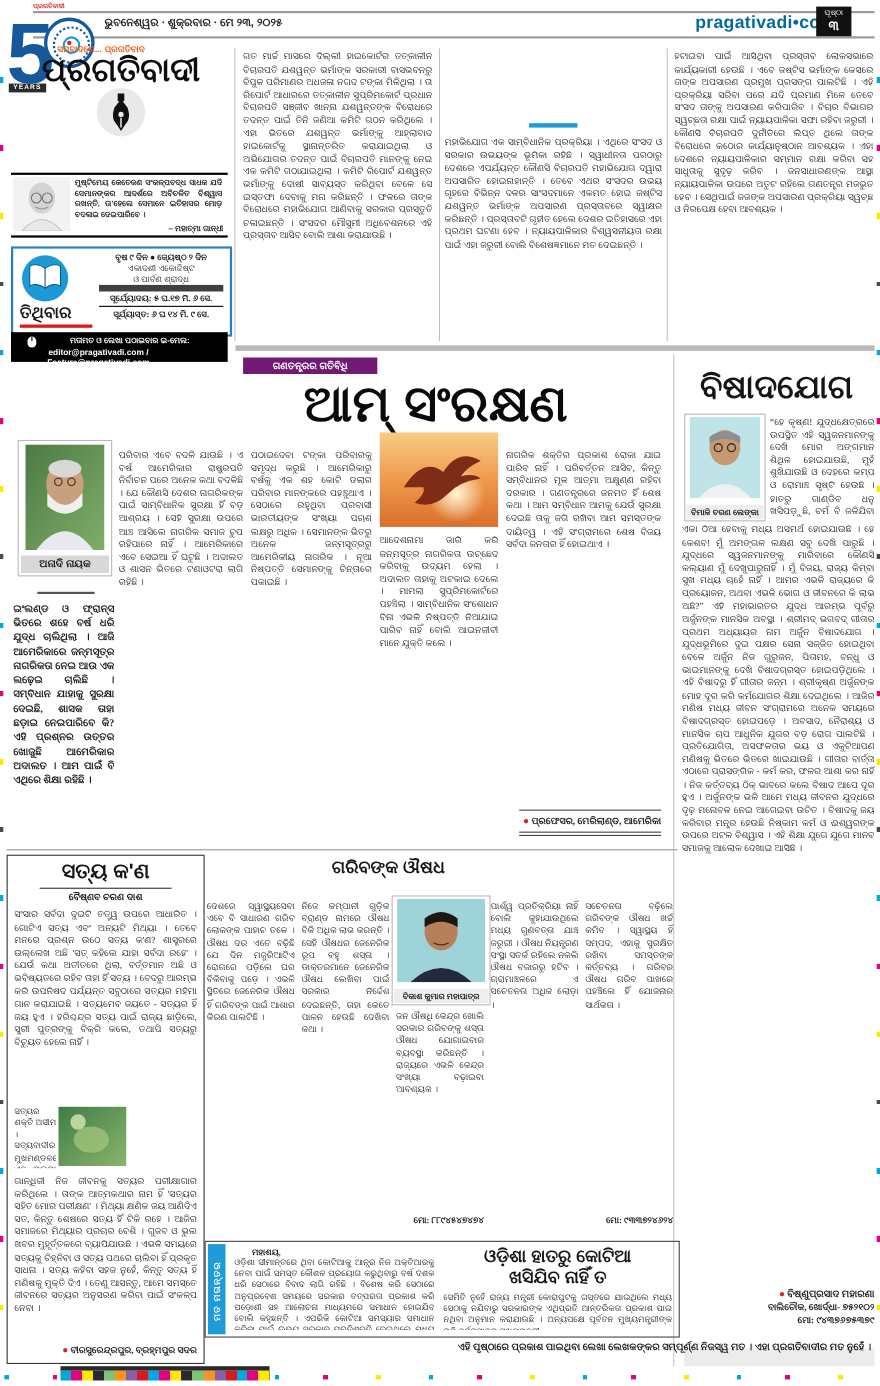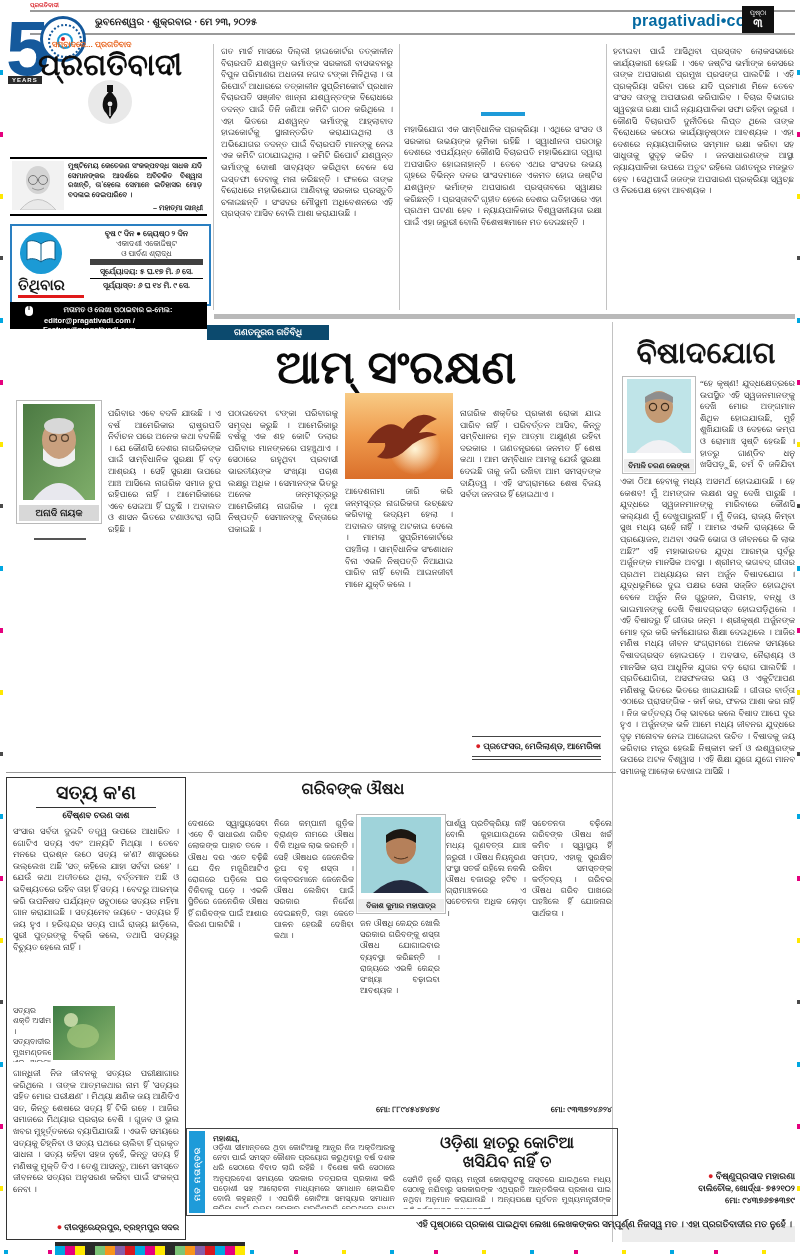--- a/index.html
+++ b/index.html
@@ -119,21 +119,21 @@
   <div class="abs vrule" style="left:606px;top:44px;height:266px;"></div>
 
   <div class="abs bt" style="left:221px;top:46px;width:172px;height:264px;">ଗତ ମାର୍ଚ୍ଚ ମାସରେ ଦିଲ୍ଲୀ ହାଇକୋର୍ଟର ତତ୍କାଳୀନ ବିଚାରପତି ଯଶୱନ୍ତ ଭର୍ମାଙ୍କ ସରକାରୀ ବାସଭବନରୁ ବିପୁଳ ପରିମାଣର ଅଧଜଳା ନଗଦ ଟଙ୍କା ମିଳିଥିଲା । ତା ରିପୋର୍ଟ ଆଧାରରେ ତତ୍କାଳୀନ ସୁପ୍ରିମକୋର୍ଟ ପ୍ରଧାନ ବିଚାରପତି ସଞ୍ଜୀବ ଖାନ୍ନା ଯଶୱନ୍ତଙ୍କ ବିରୋଧରେ ତଦନ୍ତ ପାଇଁ ତିନି ଜଣିଆ କମିଟି ଗଠନ କରିଥିଲେ । ଏହା ଭିତରେ ଯଶୱନ୍ତ ଭର୍ମାଙ୍କୁ ଆହ୍ଲାବାଦ ହାଇକୋର୍ଟକୁ ସ୍ଥାନାନ୍ତରିତ କରାଯାଇଥିଲା ଓ ଅଭିଯୋଗର ତଦନ୍ତ ପାଇଁ ବିଚାରପତି ମାନଙ୍କୁ ନେଇ ଏକ କମିଟି ଗଠାଯାଇଥିଲା । କମିଟି ରିପୋର୍ଟ ଯଶୱନ୍ତ ଭର୍ମାଙ୍କୁ ଦୋଷୀ ସାବ୍ୟସ୍ତ କରିଥିବା ବେଳେ ସେ ଇସ୍ତଫା ଦେବାକୁ ମନା କରିଛନ୍ତି । ଫଳରେ ତାଙ୍କ ବିରୋଧରେ ମହାଭିଯୋଗ ଆଣିବାକୁ ସରକାର ପ୍ରସ୍ତୁତି ଚଳାଇଛନ୍ତି । ସଂସଦର ମୌସୁମୀ ଅଧିବେଶନରେ ଏହି ପ୍ରସ୍ତାବ ଆସିବ ବୋଲି ଆଶା କରାଯାଉଛି ।</div>
 
   <div class="abs" style="left:481px;top:112px;width:44px;height:4px;background:#1e9bd9;"></div>
   <div class="abs bt" style="left:404px;top:124px;width:198px;height:186px;">ମହାଭିଯୋଗ ଏକ ସାମ୍ବିଧାନିକ ପ୍ରକ୍ରିୟା । ଏଥିରେ ସଂସଦ ଓ ସରକାର ଉଭୟଙ୍କ ଭୂମିକା ରହିଛି । ସ୍ୱାଧୀନତା ପରଠାରୁ ଦେଶରେ ଏପର୍ଯ୍ୟନ୍ତ କୌଣସି ବିଚାରପତି ମହାଭିଯୋଗ ଦ୍ୱାରା ଅପସାରିତ ହୋଇନାହାନ୍ତି । ତେବେ ଏଥର ସଂସଦର ଉଭୟ ଗୃହରେ ବିଭିନ୍ନ ଦଳର ସାଂସଦମାନେ ଏକମତ ହୋଇ ଜଷ୍ଟିସ ଯଶୱନ୍ତ ଭର୍ମାଙ୍କ ଅପସାରଣ ପ୍ରସ୍ତାବରେ ସ୍ୱାକ୍ଷର କରିଛନ୍ତି । ପ୍ରସ୍ତାବଟି ଗୃହୀତ ହେଲେ ଦେଶର ଇତିହାସରେ ଏହା ପ୍ରଥମ ଘଟଣା ହେବ । ନ୍ୟାୟପାଳିକାର ବିଶ୍ୱସନୀୟତା ରକ୍ଷା ପାଇଁ ଏହା ଜରୁରୀ ବୋଲି ବିଶେଷଜ୍ଞମାନେ ମତ ଦେଇଛନ୍ତି ।</div>
   <div class="abs bt" style="left:613px;top:46px;width:181px;height:264px;">ହଟାଇବା ପାଇଁ ଆସିଥିବା ପ୍ରସ୍ତାବ ଲୋକସଭାରେ କାର୍ଯ୍ୟକାରୀ ହେଉଛି । ଏବେ ଜଷ୍ଟିସ ଭର୍ମାଙ୍କ କେସରେ ତାଙ୍କ ଅପସାରଣ ପ୍ରମୁଖ ପ୍ରସଙ୍ଗ ପାଲଟିଛି । ଏହି ପ୍ରକ୍ରିୟା ସରିବା ପରେ ଯଦି ପ୍ରମାଣ ମିଳେ ତେବେ ସଂସଦ ତାଙ୍କୁ ଅପସାରଣ କରିପାରିବ । ବିଚାର ବିଭାଗର ସ୍ୱଚ୍ଛତା ରକ୍ଷା ପାଇଁ ନ୍ୟାୟପାଳିକା ସଫା ରହିବା ଜରୁରୀ । କୌଣସି ବିଚାରପତି ଦୁର୍ନୀତିରେ ଲିପ୍ତ ଥିଲେ ତାଙ୍କ ବିରୋଧରେ କଠୋର କାର୍ଯ୍ୟାନୁଷ୍ଠାନ ଆବଶ୍ୟକ । ଏହା ଦେଶରେ ନ୍ୟାୟପାଳିକାର ସମ୍ମାନ ରକ୍ଷା କରିବା ସହ ସାଧୁତାକୁ ସୁଦୃଢ଼ କରିବ । ଜନସାଧାରଣଙ୍କ ଆସ୍ଥା ନ୍ୟାୟପାଳିକା ଉପରେ ଅତୁଟ ରହିଲେ ଗଣତନ୍ତ୍ର ମଜଭୁତ ହେବ । ସେଥିପାଇଁ ଜଜଙ୍କ ଅପସାରଣ ପ୍ରକ୍ରିୟା ସ୍ୱଚ୍ଛ ଓ ନିରପେକ୍ଷ ହେବା ଆବଶ୍ୟକ ।</div>
 
   <div class="abs" style="left:214px;top:314px;width:581px;height:5px;background:#b9b9b9;"></div>
 
-  <div class="abs sans center white" style="left:207px;top:325px;width:122px;height:15px;background:#0c4a6e;font-size:9px;font-weight:bold;line-height:15px;">ଗଣତନ୍ତ୍ରର ଗତିବିଧି</div>
+  <div class="abs sans center white" style="left:221px;top:325px;width:122px;height:15px;background:#701a75;font-size:9px;font-weight:bold;line-height:15px;">ଗଣତନ୍ତ୍ରର ଗତିବିଧି</div>
   <div class="abs sans center" style="left:186px;top:340px;width:420px;font-size:46px;font-weight:900;color:#0a0a0a;">ଆମ୍ ସଂରକ୍ଷଣ</div>
 
   <div class="abs frame" style="left:16px;top:400px;width:84px;height:122px;">
     <span class="photo" style="margin:3px auto 0;width:72px;">
       <svg width="72" height="96" viewBox="0 0 72 96">
         <defs>
             <linearGradient id="g1" x1="0" y1="0" x2="1" y2="1">
           <stop offset="0" stop-color="#4c7a43"></stop>
               <stop offset="1" stop-color="#7fae6a"></stop>
             </linearGradient>
@@ -144,20 +144,21 @@
         <path d="M10 96 Q36 62 62 96 Z" fill="#e8e8ee"></path>
         <ellipse cx="36" cy="22" rx="15" ry="8" fill="#d8d8d8"></ellipse>
         <circle cx="30" cy="34" r="3.4" fill="none" stroke="#54402e" stroke-width="1.2"></circle>
         <circle cx="42" cy="34" r="3.4" fill="none" stroke="#54402e" stroke-width="1.2"></circle>
       </svg>
     </span>
     <div class="sans capbar" style="position:absolute;left:2px;right:2px;bottom:2px;height:16px;font-size:9.5px;line-height:16px;">ଅନାଦି ନାୟକ</div>
   </div>
 
   <div class="abs" style="left:34px;top:538px;width:52px;height:2px;background:#555;"></div>
+  <div class="abs bt btb" style="left:12px;top:548px;width:92px;height:218px;font-size:9.3px;line-height:13px;">ଇଂଲଣ୍ଡ ଓ ଫ୍ରାନ୍ସ ଭିତରେ ଶହେ ବର୍ଷ ଧରି ଯୁଦ୍ଧ ଚାଲିଥିଲା । ଆଜି ଆମେରିକାରେ ଜନ୍ମସୂତ୍ର ନାଗରିକତା ନେଇ ଆଉ ଏକ ଲଢ଼େଇ ଚାଲିଛି । ସମ୍ବିଧାନ ଯାହାକୁ ସୁରକ୍ଷା ଦେଇଛି, ଶାସକ ତାହା ଛଡ଼ାଇ ନେଇପାରିବେ କି? ଏହି ପ୍ରଶ୍ନର ଉତ୍ତର ଖୋଜୁଛି ଆମେରିକାର ଅଦାଲତ । ଆମ ପାଇଁ ବି ଏଥିରେ ଶିକ୍ଷା ରହିଛି ।</div>
 
   <span class="abs" style="left:345px;top:393px;">
     <svg width="108" height="86" viewBox="0 0 108 86">
       <defs>
         <linearGradient id="sky" x1="0" y1="0" x2="0" y2="1">
           <stop offset="0" stop-color="#f8cb85"></stop>
             <stop offset=".5" stop-color="#ef9a4c"></stop>
             <stop offset="1" stop-color="#da6f2b"></stop>
         </linearGradient>
         <radialGradient id="sun" cx=".5" cy=".5" r=".5">
@@ -266,21 +267,21 @@
   <div class="abs bt" style="left:360px;top:918px;width:80px;height:182px;font-size:8.2px;line-height:11.2px;">ଜନ ଔଷଧି କେନ୍ଦ୍ର ଖୋଲି ସରକାର ଗରିବଙ୍କୁ ଶସ୍ତା ଔଷଧ ଯୋଗାଇବାର ବ୍ୟବସ୍ଥା କରିଛନ୍ତି । ରାଜ୍ୟରେ ଏଭଳି କେନ୍ଦ୍ର ସଂଖ୍ୟା ବଢ଼ାଇବା ଆବଶ୍ୟକ ।</div>
   <div class="abs bt" style="left:446px;top:818px;width:80px;height:282px;font-size:8.2px;line-height:11.2px;">ପାର୍ଶ୍ୱ ପ୍ରତିକ୍ରିୟା ନାହିଁ ବୋଲି କୁହାଯାଉଥିଲେ ମଧ୍ୟ ଗୁଣବତ୍ତା ଯାଞ୍ଚ ଜରୁରୀ । ଔଷଧ ନିୟନ୍ତ୍ରଣ ସଂସ୍ଥା ସତର୍କ ରହିଲେ ନକଲି ଔଷଧ ବଜାରରୁ ହଟିବ । ଗ୍ରାମାଞ୍ଚଳରେ ଏ ସଚେତନତା ଅଧିକ ଲୋଡ଼ା ।</div>
   <div class="abs bt" style="left:532px;top:818px;width:80px;height:282px;font-size:8.2px;line-height:11.2px;">ସଚେତନତା ବଢ଼ିଲେ ଗରିବଙ୍କ ଔଷଧ ଖର୍ଚ୍ଚ କମିବ । ସ୍ୱାସ୍ଥ୍ୟ ହିଁ ସମ୍ପଦ, ଏହାକୁ ସୁରକ୍ଷିତ ରଖିବା ସମସ୍ତଙ୍କ କର୍ତ୍ତବ୍ୟ । ଗରିବର ଔଷଧ ଗରିବ ପାଖରେ ପହଞ୍ଚିଲେ ହିଁ ଯୋଜନାର ସାର୍ଥକତା ।</div>
   <div class="abs bt btb right" style="left:360px;top:1104px;width:80px;font-size:8px;">ମୋ: ୮୮୯୪୫୪୭୪୭୪</div>
   <div class="abs bt btb right" style="left:532px;top:1104px;width:80px;font-size:8px;">ମୋ: ୯୩୩୭୨୪୬୨୪</div>
 
   <div class="abs" style="left:186px;top:1128px;width:430px;height:86px;border:1px solid #444;">
     <div style="position:absolute;left:2px;top:2px;bottom:2px;width:16px;background:#1e9bd9;text-align:center;">
       <span class="vert-label" style="position:absolute;left:3px;top:4px;height:78px;">ମତ ମତାନ୍ତର</span>
     </div>
-    <div class="bt btb" style="position:absolute;left:26px;top:4px;font-size:7.8px;">ମହାଶୟ,</div>
+    <div class="bt btb" style="position:absolute;left:42px;top:4px;font-size:7.8px;">ମହାଶୟ,</div>
     <div class="bt" style="position:absolute;left:26px;top:14px;width:182px;height:66px;font-size:7.8px;line-height:10.2px;">ଓଡ଼ିଶା ସୀମାନ୍ତରେ ଥିବା କୋଟିଆକୁ ଆନ୍ଧ୍ର ନିଜ ଅକ୍ତିଆରକୁ ନେବା ପାଇଁ ସମସ୍ତ କୌଶଳ ପ୍ରୟୋଗ କରୁଥିବାରୁ ବର୍ଷ ଦଶକ ଧରି ସେଠାରେ ବିବାଦ ଲାଗି ରହିଛି । ବିଶେଷ କରି ସେଠାରେ ଅନୁପ୍ରବେଶ ସମୟରେ ସରକାର ତତ୍ପରତା ପ୍ରକାଶ କରି ପଡ଼ୋଶୀ ସହ ଆଲୋଚନା ମାଧ୍ୟମରେ ସମାଧାନ ହୋଇଯିବ ବୋଲି କହୁଛନ୍ତି । ଏପରିକି କୋଟିଆ ସମସ୍ୟାର ସମାଧାନ କରିବା ପାଇଁ ଉଭୟ ସରକାର ପ୍ରତିଶ୍ରୁତି ଦେଇଥିଲେ ମଧ୍ୟ ସ୍ୱତନ୍ତ୍ର କମିଟି ଗଠନ କରାଯାଇ ସମସ୍ୟାର ସମାଧାନ ହୋଇ ପାରୁନାହିଁ । ତେବେ</div>
     <div class="sans center" style="position:absolute;left:216px;top:4px;width:208px;font-size:16px;font-weight:900;line-height:19px;">
       <div>ଓଡ଼ିଶା ହାତରୁ କୋଟିଆ</div>
       <div>ଖସିଯିବ ନାହିଁ ତ</div>
     </div>
     <div class="bt" style="position:absolute;left:216px;top:46px;width:208px;height:34px;font-size:7.8px;line-height:10.2px;">ସେମିତି ନୁହେଁ ରାଜ୍ୟ ମନ୍ତ୍ରୀ କୋରାପୁଟକୁ ଗସ୍ତରେ ଯାଇଥିଲେ ମଧ୍ୟ ସେଠାକୁ ନଯିବାରୁ ସରକାରଙ୍କ ଏଥିପ୍ରତି ଆନ୍ତରିକତା ପ୍ରକାଶ ପାଇ ନଥିବା ଅନୁମାନ କରାଯାଉଛି । ଅନ୍ୟପକ୍ଷେ ପୂର୍ବତନ ମୁଖ୍ୟମନ୍ତ୍ରୀଙ୍କ ଭଳି ବର୍ତ୍ତମାନର ମୁଖ୍ୟମନ୍ତ୍ରୀ</div>
   </div>
 
   <div class="abs bt btb right" style="left:290px;top:1219px;width:502px;font-size:9px;">ଏହି ପୃଷ୍ଠାରେ ପ୍ରକାଶ ପାଇଥିବା ଲେଖା ଲେଖକଙ୍କର ସମ୍ପୂର୍ଣ୍ଣ ନିଜସ୍ୱ ମତ । ଏହା ପ୍ରଗତିବାଦୀର ମତ ନୁହେଁ ।</div>
 

